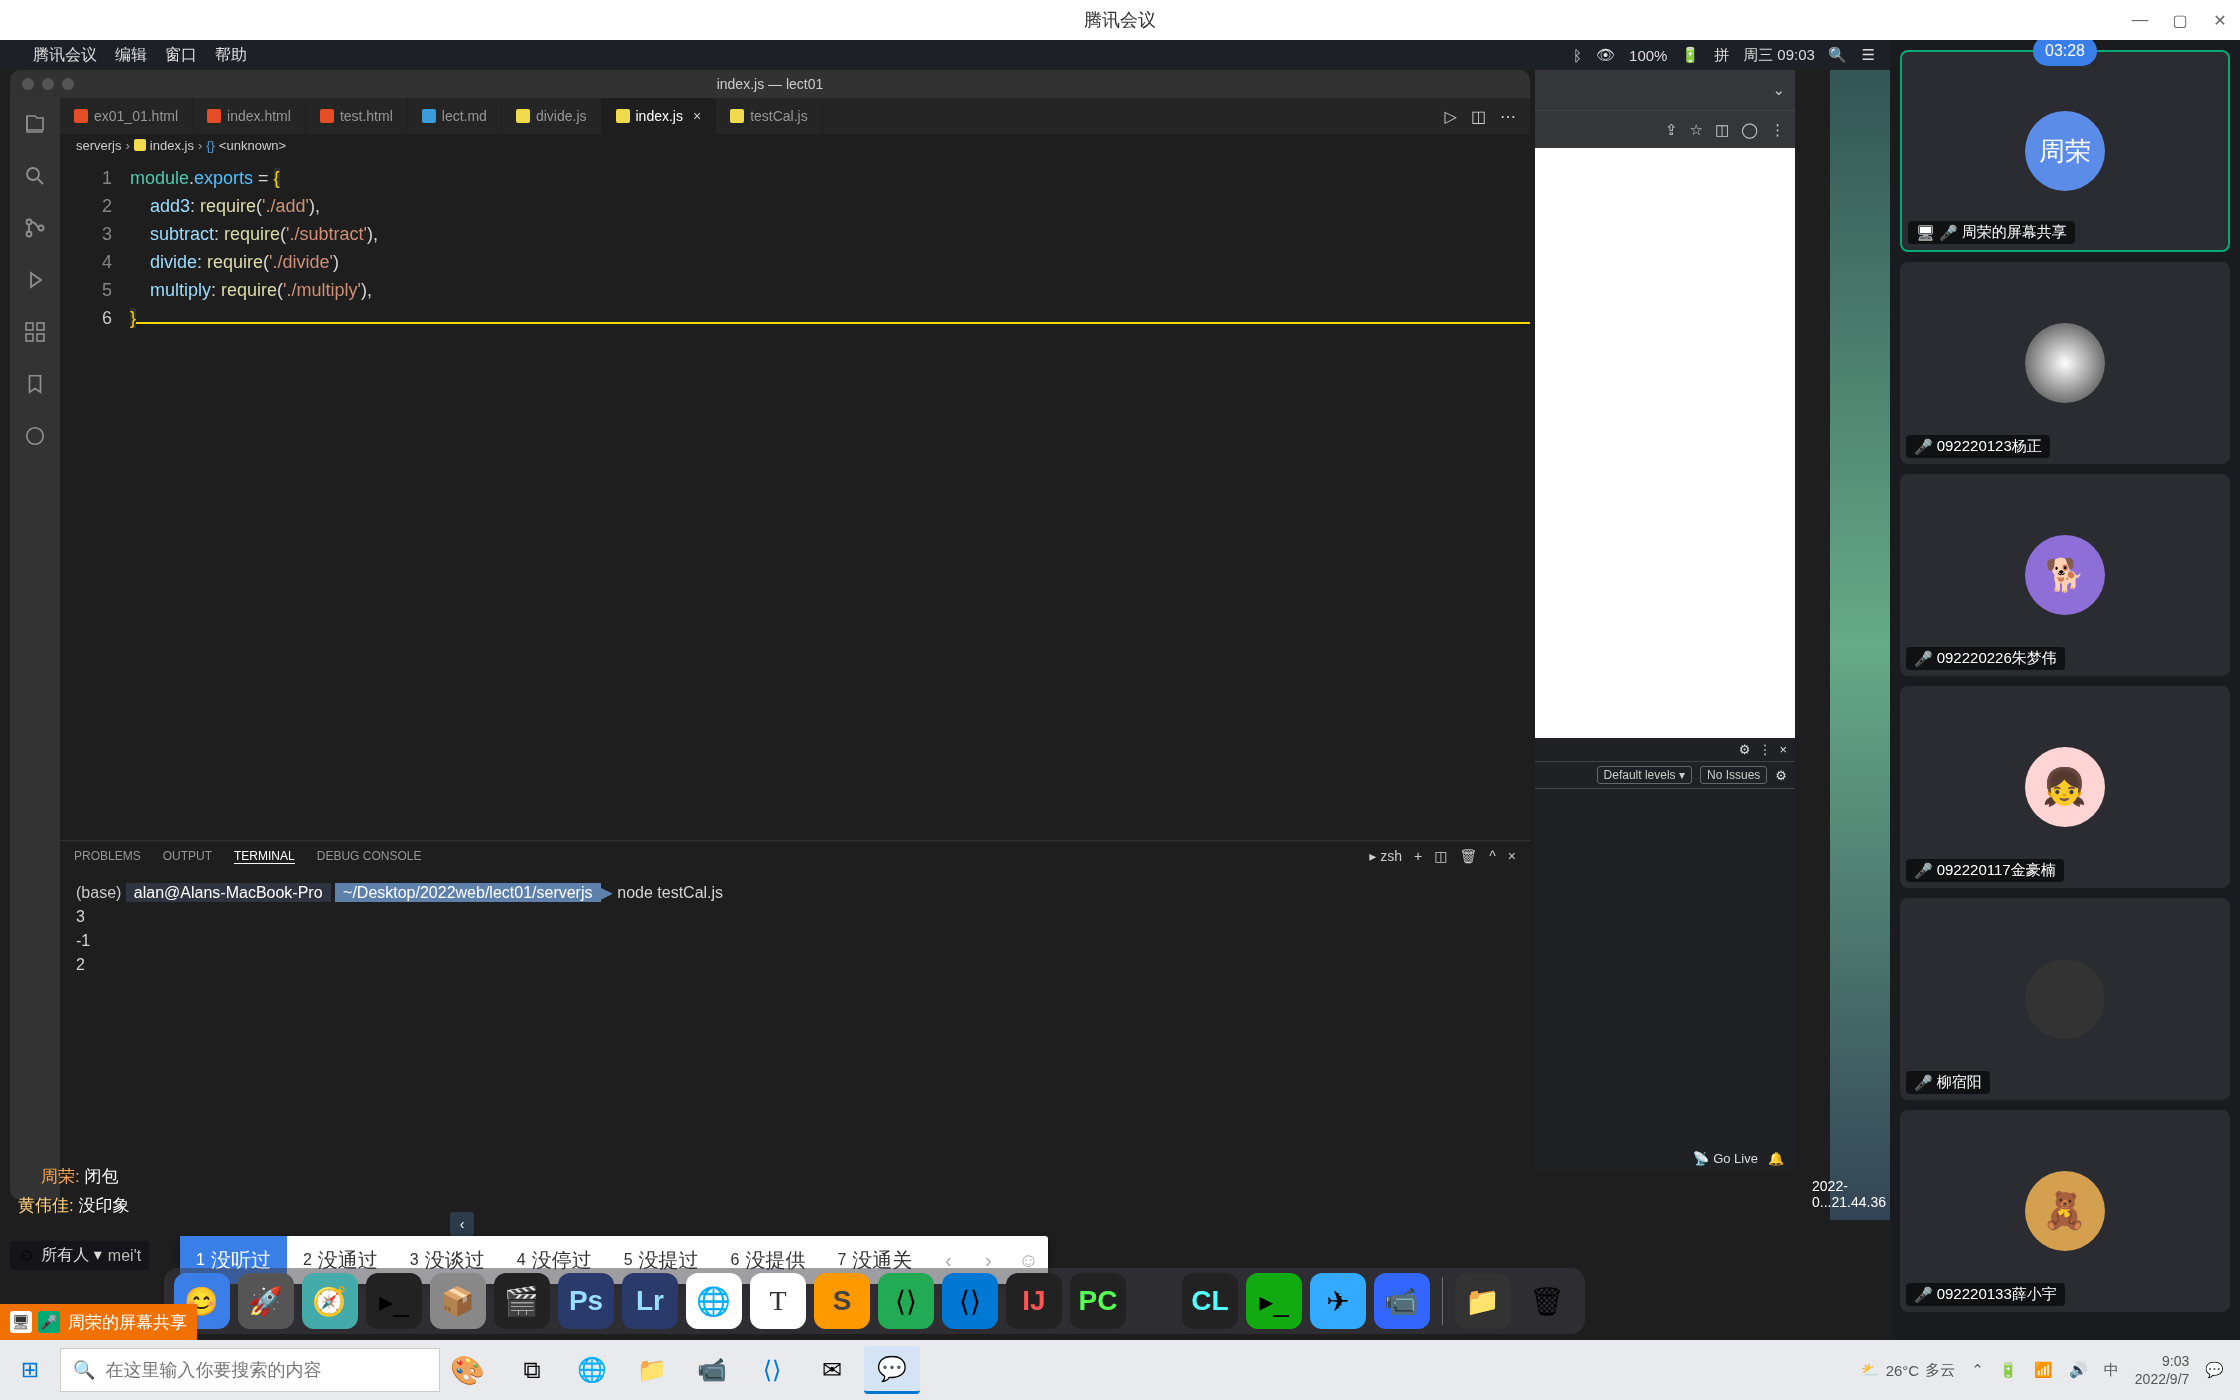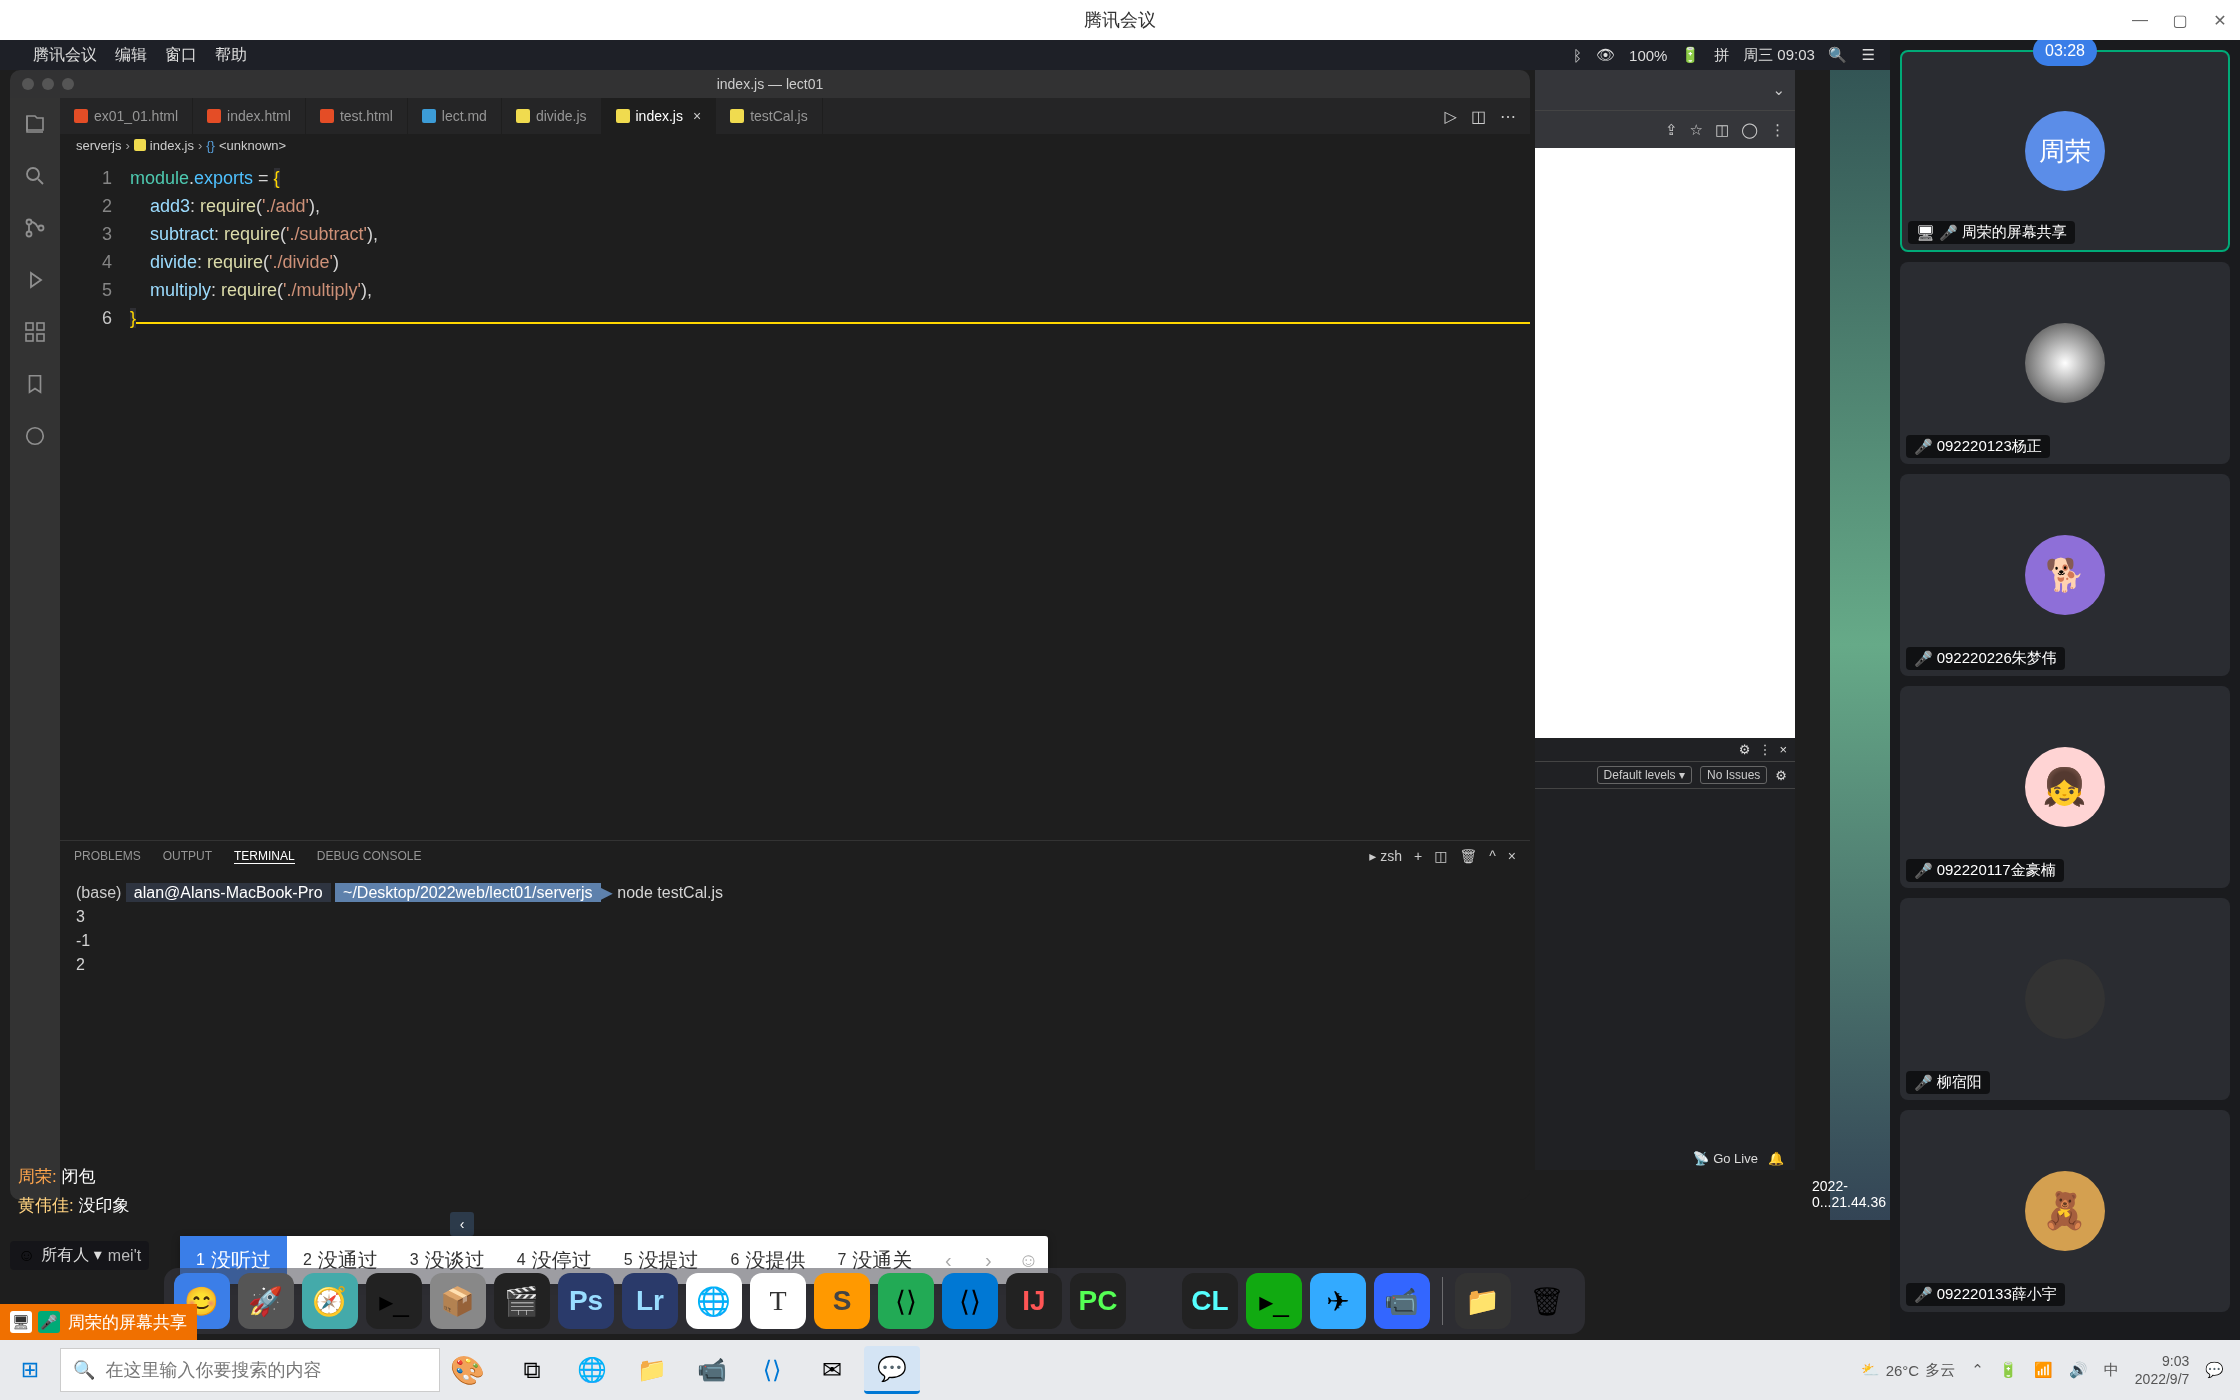--- a/index.html
+++ b/index.html
@@ -63,21 +63,21 @@
 .term-user { background: #2e3440; color: #fff; padding: 1px 8px; }
 .term-path { background: #5e81ac; color: #fff; padding: 1px 8px; }
 .term-arrow { color: #5e81ac; }
 .term-cmd { color: #d4d4d4; }
 .term-out { color: #d4d4d4; }
 .cursor-box { display: inline-block; width: 10px; height: 18px; border: 1px solid #ccc; vertical-align: middle; }
 
 
 .chat-overlay { position: absolute; bottom: 70px; left: 10px; font-size: 17px; }
 .chat-msg { padding: 3px 8px; }
-.chat-name { color: #ffa64d; font-weight: 500; }
+.chat-name { color: #ffa64d; font-weight: 500; margin-left: 23px; }
 .chat-name2 { color: #ffd280; }
 .chat-text { color: #fff; }
 .chat-input-row { display: flex; align-items: center; gap: 6px; background: rgba(20,20,25,0.85); padding: 4px 8px; border-radius: 4px; margin-top: 21px; }
 .chat-to { color: #ddd; font-size: 16px; }
 .chat-input-text { color: #bbb; font-size: 16px; }
 
 
 .browser-sliver { position: absolute; top: 30px; left: 1535px; width: 260px; height: 1100px; background: #202124; }
 .browser-toolbar { height: 40px; background: #35363a; display: flex; align-items: center; justify-content: flex-end; gap: 12px; padding: 0 10px; color: #ccc; font-size: 15px; }
 .browser-toolbar2 { height: 38px; background: #35363a; display: flex; align-items: center; justify-content: flex-end; gap: 12px; padding: 0 10px; color: #ccc; font-size: 15px; border-top: 1px solid #444; }

